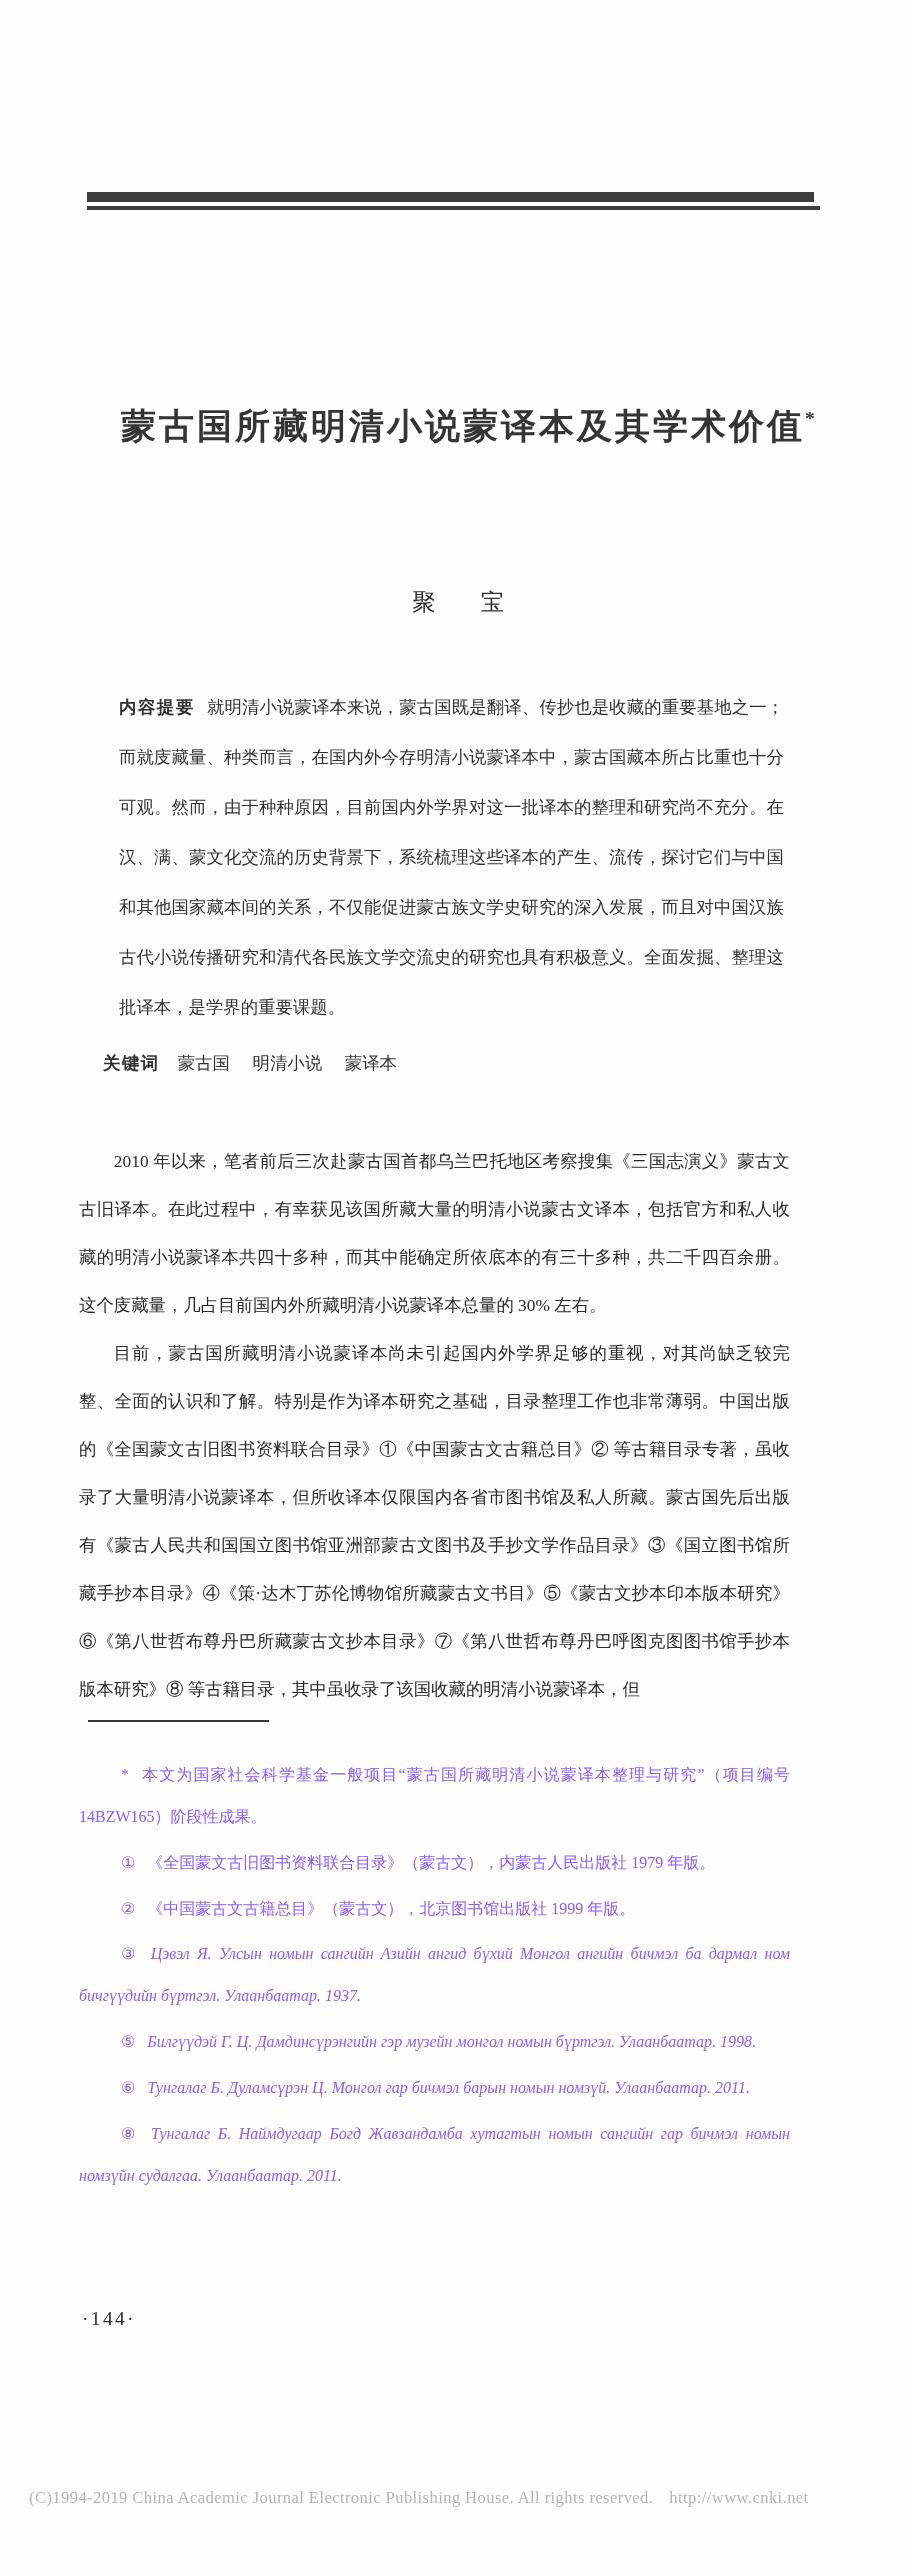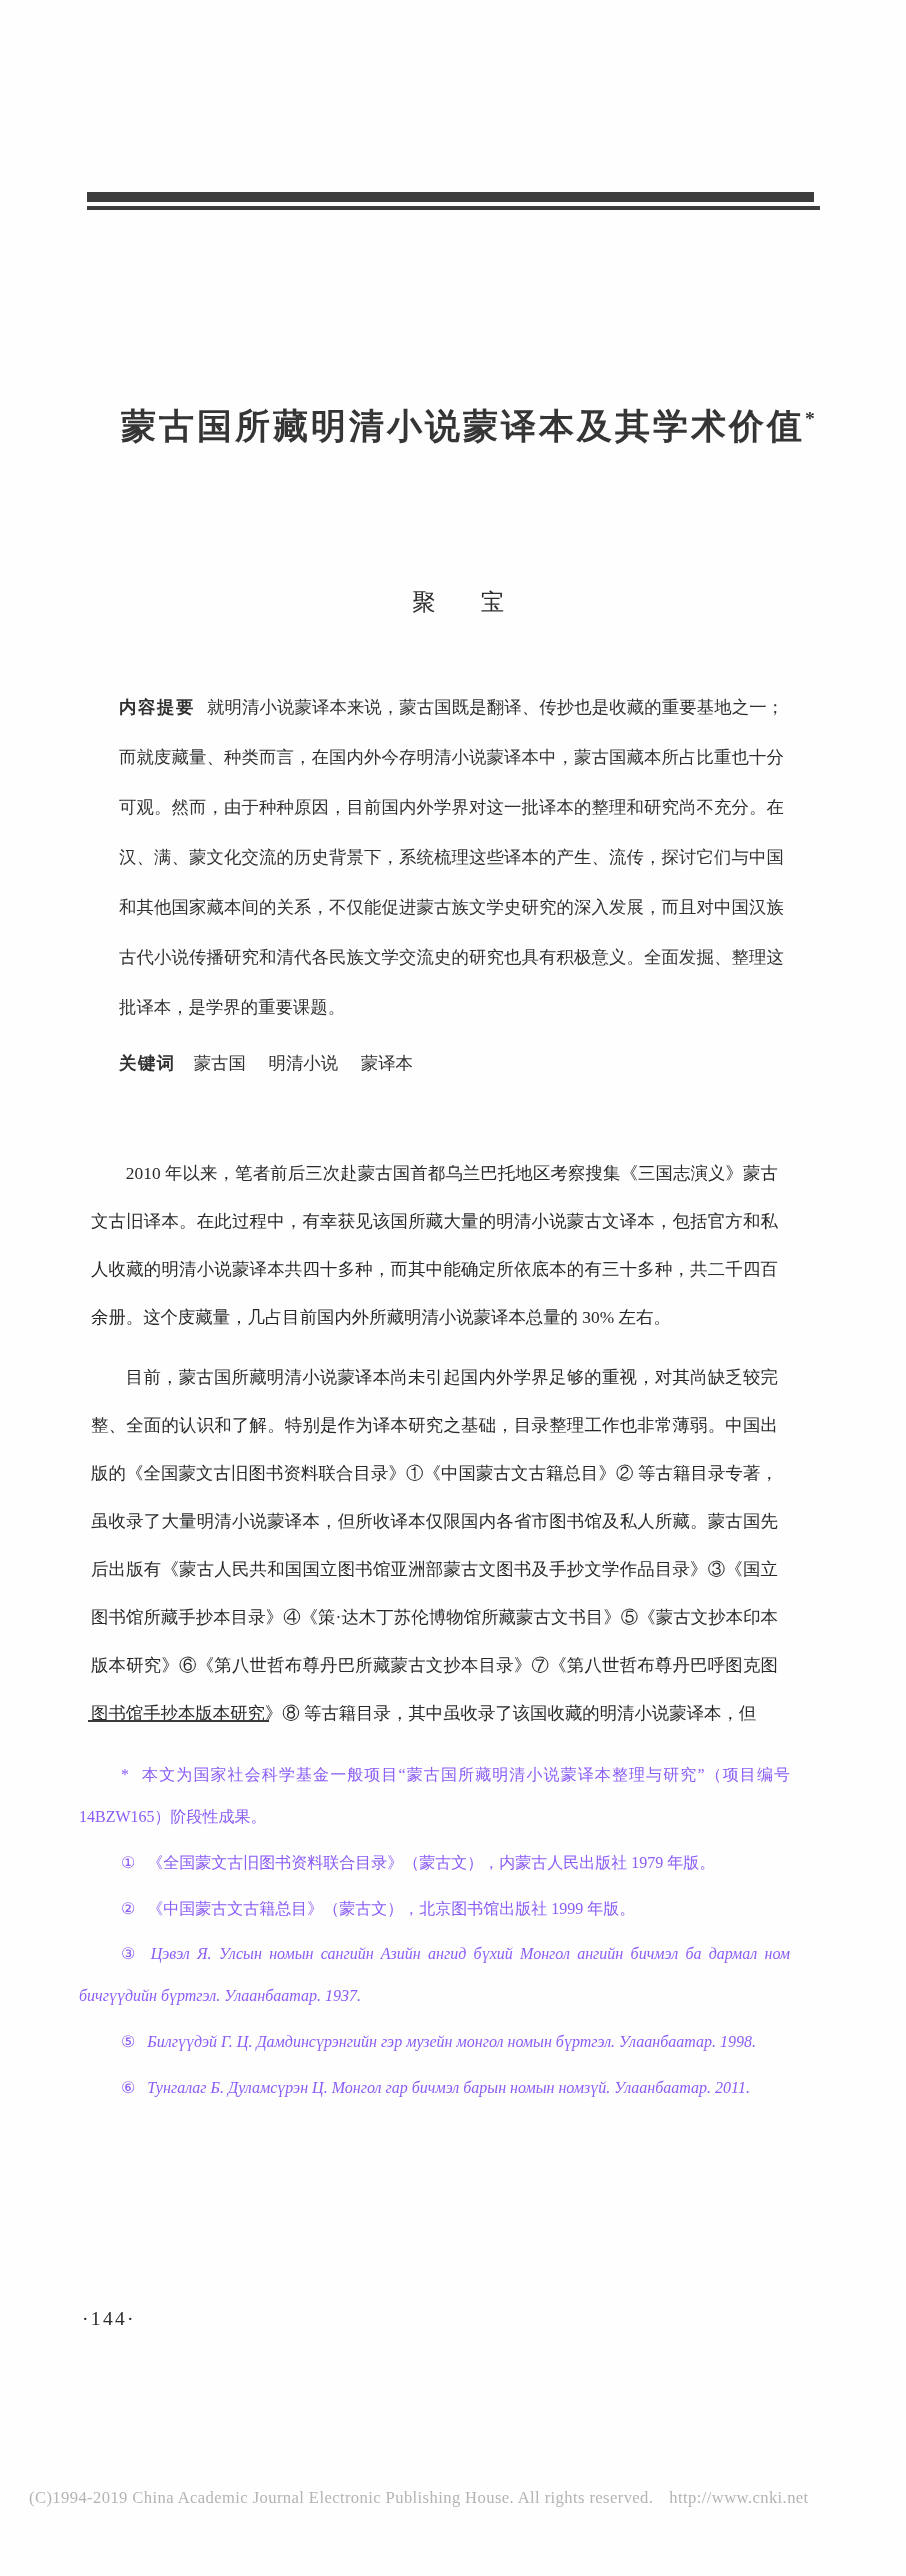--- a/index.html
+++ b/index.html
@@ -42,32 +42,32 @@
   }
 
   .abstract {
     position: absolute; top: 682px; left: 119px; width: 665px;
     font-size: 17.4px; line-height: 50px; text-align: justify;
     color: #303030;
   }
   .abstract-label { font-weight: bold; margin-right: 12px; letter-spacing: 1.5px; }
 
   .keywords {
-    position: absolute; top: 1051px; left: 119px; width: 665px;
+    position: absolute; top: 1051px; left: 103px; width: 665px;
     font-size: 17.4px; color: #303030;
   }
   .kw-label { font-weight: bold; margin-right: 18px; letter-spacing: 1.5px; }
   .kw-item { margin-right: 22.7px; }
 
   .body-text {
     position: absolute; top: 1137px; left: 79px; width: 711px;
     font-size: 17.4px; line-height: 48px; text-align: justify;
     color: #292929;
   }
-  .body-para { margin: 12px; text-indent: 2em; }
+  .body-para { margin: 0; text-indent: 2em; }
 
   .fn-separator {
     position: absolute; top: 1720px; left: 88px;
     width: 181px; height: 2.3px; background: #3a3a3a;
   }
 
   .footnotes {
     position: absolute; top: 1754px; left: 79px; width: 711px;
     font-size: 16px; line-height: 42px; color: #8b5cf6;
     text-align: justify;
@@ -115,20 +115,21 @@
 
   <div class="fn-separator"></div>
 
   <div class="footnotes" id="footnotes">
       <p class="footnote"><span class="fn-marker">*</span><span class="fn-text">本文为国家社会科学基金一般项目“蒙古国所藏明清小说蒙译本整理与研究”（项目编号 14BZW165）阶段性成果。</span></p>
       <p class="footnote"><span class="fn-marker">①</span><span class="fn-text">《全国蒙文古旧图书资料联合目录》（蒙古文），内蒙古人民出版社 1979 年版。</span></p>
       <p class="footnote"><span class="fn-marker">②</span><span class="fn-text">《中国蒙古文古籍总目》（蒙古文），北京图书馆出版社 1999 年版。</span></p>
       <p class="footnote mn"><span class="fn-marker">③</span><span class="fn-text">Цэвэл Я. Улсын номын сангийн Азийн ангид бүхий Монгол ангийн бичмэл ба дармал ном бичгүүдийн бүртгэл. Улаанбаатар. 1937.</span></p>
       <p class="footnote mn"><span class="fn-marker">⑤</span><span class="fn-text">Билгүүдэй Г. Ц. Дамдинсүрэнгийн гэр музейн монгол номын бүртгэл. Улаанбаатар. 1998.</span></p>
       <p class="footnote mn"><span class="fn-marker">⑥</span><span class="fn-text">Тунгалаг Б. Дуламсүрэн Ц. Монгол гар бичмэл барын номын номзүй. Улаанбаатар. 2011.</span></p>
+      <p class="footnote mn"><span class="fn-marker">⑧</span><span class="fn-text">Тунгалаг Б. Наймдугаар Богд Жавзандамба хутагтын номын сангийн гар бичмэл номын номзүйн судалгаа. Улаанбаатар. 2011.</span></p>
     </div>
 
   <div class="page-number">·144·</div>
 
   <div class="footer">
     <span class="copyright">(C)1994-2019 China Academic Journal Electronic Publishing House. All rights reserved.</span><span class="url">http://www.cnki.net</span>
   </div>
 
 </div>
 

